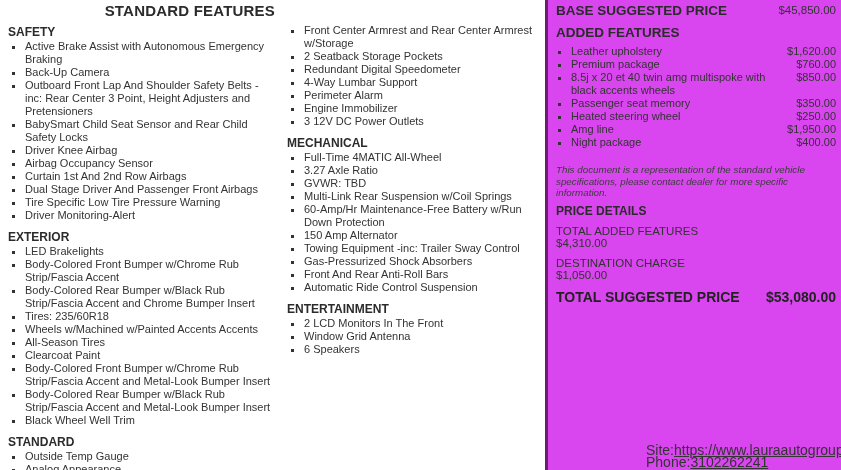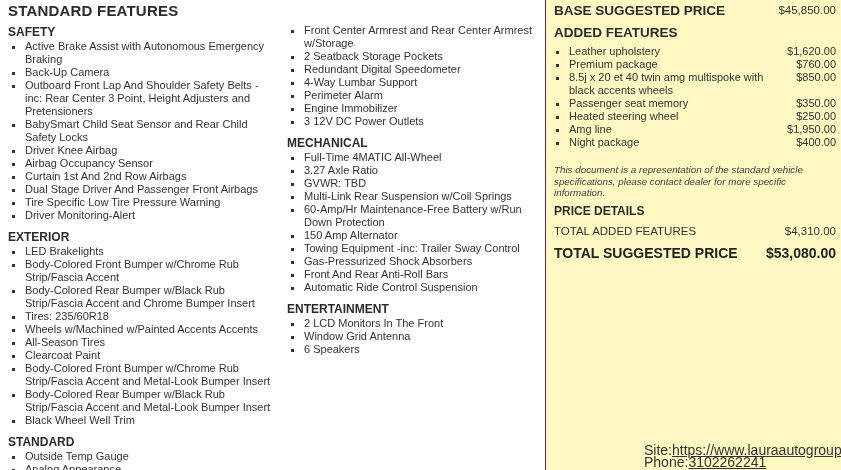--- a/index.html
+++ b/index.html
@@ -7,52 +7,52 @@
     width:841px;height:470px;overflow:hidden;background:#ffffff;
     font-family:"Liberation Sans","DejaVu Sans",sans-serif;color:#333333;
     -webkit-font-smoothing:antialiased;
   }
   .page{display:flex;width:841px;height:470px;}
 
   
   .col-left{flex:none;width:275px;box-sizing:border-box;padding:2px 0 0 8px;}
   .col-mid{flex:none;width:270px;box-sizing:border-box;padding:24px 0 0 12px;}
   .main-title{
-    font-size:15px;font-weight:bold;color:#2b2b2b;margin:0 0 6px 0;letter-spacing:.2px;
+    font-size:15px;font-weight:bold;color:#2b2b2b;margin:0 0 6px 0;letter-spacing:.2px;text-align:right;
   }
   .section{margin-bottom:8px;}
   .sec-title{font-size:12px;font-weight:bold;color:#2b2b2b;margin:0 0 1px 0;}
   .feat-list{
     margin:0;padding:0 0 0 16px;list-style:square;font-size:11px;line-height:13px;color:#333;
   }
   .feat-list li{margin:0;padding-left:1px;}
   .feat-list li::marker{color:#333;font-size:9px;}
 
   
   .price-panel{
-    flex:none;width:296px;box-sizing:border-box;background:#fef9c3;
-    border-left:1px solid #701a75;padding:3px 5px 3px 8px;position:relative;
+    flex:none;width:296px;box-sizing:border-box;background:#d946ef;
+    border-left:3px solid #701a75;padding:3px 5px 3px 8px;position:relative;
   }
   .row{display:flex;justify-content:space-between;align-items:flex-start;}
   .h-lg{font-size:13.5px;font-weight:bold;color:#2b2b2b;}
   .base-row{margin:0 0 7px 0;}
   .base-row .val{font-size:11.5px;font-weight:normal;padding-top:1px;}
   h2.h-lg{margin:0 0 5px 0;}
   .af-list{
     margin:0;padding:0 0 0 14px;list-style:square;font-size:11px;line-height:13px;color:#333;
   }
   .af-list li{margin:0;padding-left:1px;}
   .af-list li::marker{color:#333;font-size:9px;}
   .af-price{float:right;margin-left:8px;white-space:nowrap;}
   .disclaimer{
     font-style:italic;font-size:9.8px;line-height:11.5px;color:#3c3c3c;
     margin:15px 12px 5px 0;max-width:258px;
   }
   .h-md{font-size:12px;font-weight:bold;color:#2b2b2b;margin:0 0 7px 0;}
-  .detail-row{font-size:11.5px;margin-bottom:8px;color:#333;}
+  .detail-row{font-size:11.5px;margin-bottom:8px;color:#333;flex-direction:column;}
   .total-row{font-size:14px;font-weight:bold;color:#222;margin-top:2px;}
   .contact{position:absolute;bottom:2px;left:98px;font-size:14px;line-height:11.5px;color:#333;}
   .contact a{color:#333;text-decoration:underline;cursor:pointer;}
 </style>
 </head>
 <body>
 
 <div class="page">
 
   <div class="col-left">
@@ -156,20 +156,24 @@
       </ul>
 
     <p class="disclaimer">This document is a representation of the standard vehicle specifications, please contact dealer for more specific information.</p>
 
     <h3 class="h-md">PRICE DETAILS</h3>
     <div>
         <div class="row detail-row">
           <span>TOTAL ADDED FEATURES</span>
           <span class="val">$4,310.00</span>
         </div>
+        <div class="row detail-row">
+          <span>DESTINATION CHARGE</span>
+          <span class="val">$1,050.00</span>
+        </div>
       </div>
 
     <div class="row total-row">
       <span>TOTAL SUGGESTED PRICE</span>
       <span>$53,080.00</span>
     </div>
 
     <div class="contact">
       <div><span>Site:</span><a href="#">https://www.lauraautogroup.com/</a></div>
       <div><span>Phone:</span><a href="#">3102262241</a></div>

